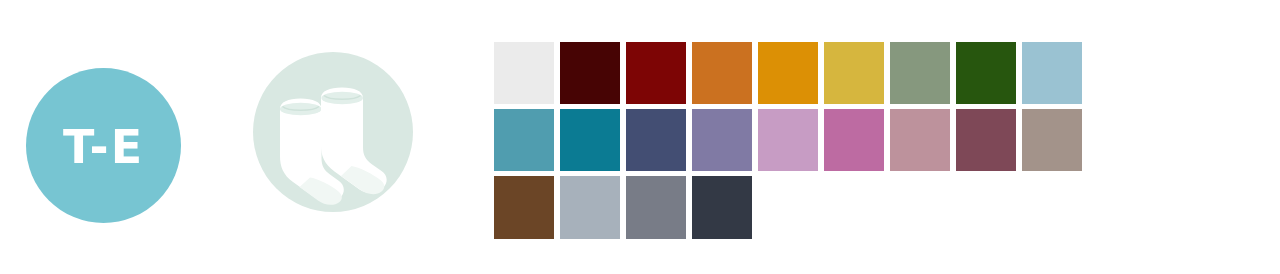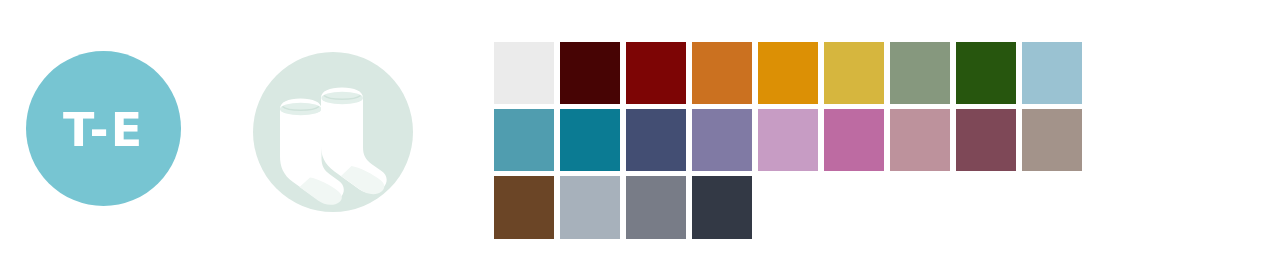--- a/index.html
+++ b/index.html
@@ -20,21 +20,21 @@
     position: absolute;
     left: 0; top: 0;
     width: 1280px;
     height: 274px;
   }
 
   
   .logo-badge {
     position: absolute;
     left: 26px;
-    top: 51px;
+    top: 68px;
     width: 155px;
     height: 155px;
     border-radius: 50%;
     display: flex;
     align-items: center;
     justify-content: center;
   }
   .logo-badge-text {
     color: #ffffff;
     font-family: "DejaVu Sans", sans-serif;

